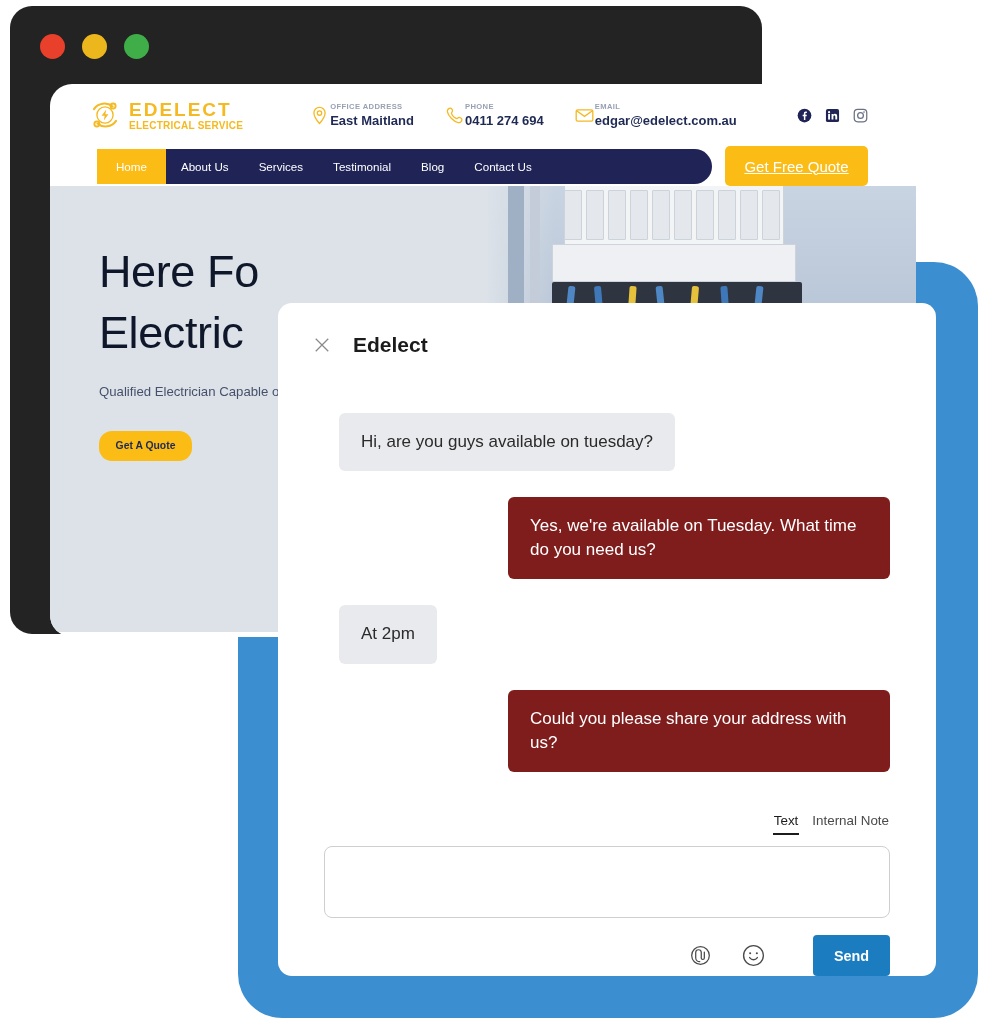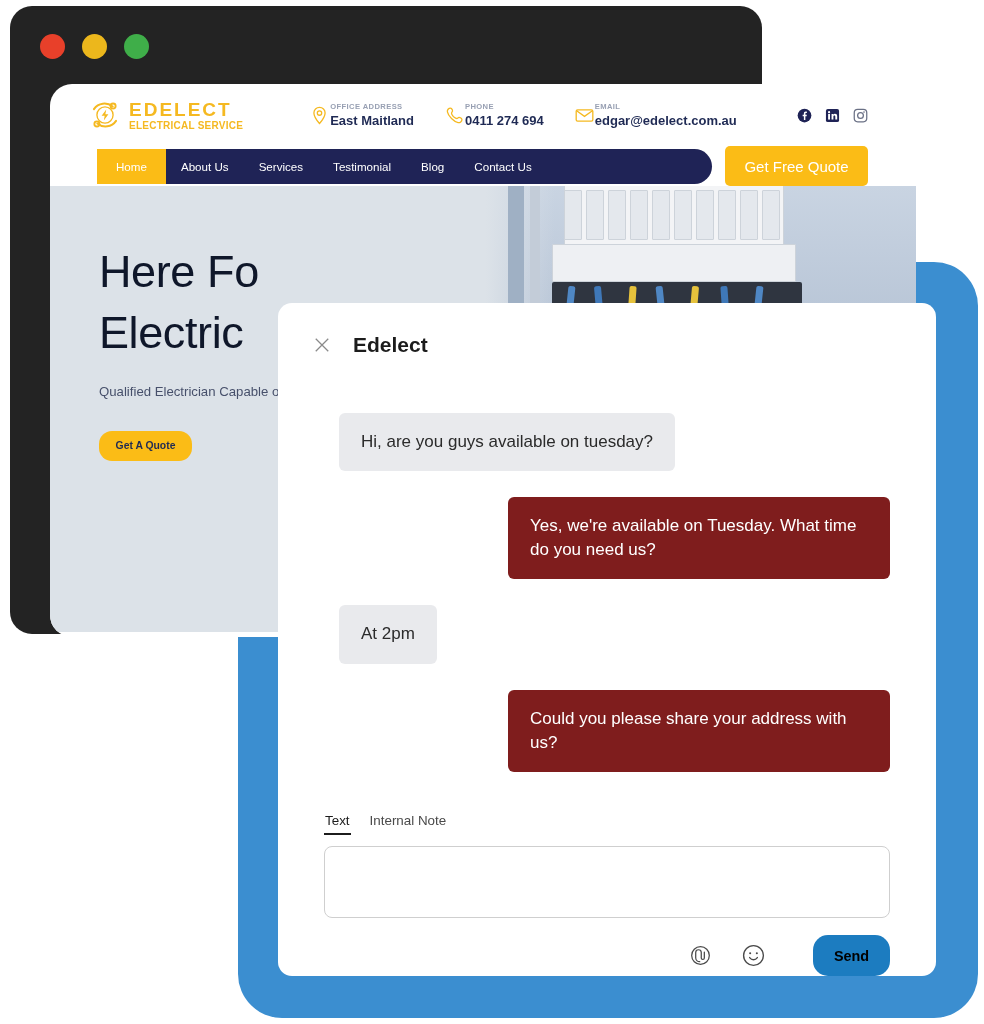--- a/index.html
+++ b/index.html
@@ -92,20 +92,21 @@
     padding: 0 15px; font-size: 11.6px; color: #ffffff;
     white-space: nowrap;
   }
   .nav-item.active { background: #fbbc16; color: #ffffff; padding: 0 19px; }
   .quote-btn {
     width: 143px; height: 40px; background: #fbbc16;
     border-radius: 5px; border: none; color: #ffffff;
     font-size: 15px; font-family: inherit;
     display: flex; align-items: center; justify-content: center;
     white-space: nowrap;
+    text-decoration: underline;
   }
   
   .hero { position: relative; height: 446px; background: #dce2e8; overflow: hidden; }
   .hero-photo {
     position: absolute; right: 0; top: 0; width: 430px; height: 250px;
     background:
       linear-gradient(90deg, rgba(220,226,232,1) 0%, rgba(220,226,232,0) 16%),
       linear-gradient(180deg, #c9d4e2 0%, #aab9cd 100%);
     overflow: hidden;
   }
@@ -159,21 +160,21 @@
   .msg-row.in { justify-content: flex-start; }
   .msg-row.out { justify-content: flex-end; }
   .bubble {
     max-width: 382px; padding: 17px 22px;
     font-size: 17px; line-height: 1.42; border-radius: 6px;
   }
   .bubble.in { background: #e9eaed; color: #2b2b2b; }
   .bubble.out { background: #7f1d1d; color: #ffffff; }
 
   .composer { padding: 0 46px 0 46px; }
-  .tabs { display: flex; gap: 18px; align-items: flex-end; }
+  .tabs { display: flex; gap: 12px; align-items: flex-end; justify-content: flex-end; }
   .tab {
     font-size: 13.4px; color: #4a4a4a; background: none;
     border: none; font-family: inherit; padding: 0 1px 5px 1px;
     cursor: pointer; border-bottom: 2.5px solid transparent;
   }
   .tab.active { color: #1c1c1c; border-bottom-color: #1c1c1c; }
   .textbox {
     margin-top: 11px; width: 100%; height: 72px;
     border: 1.3px solid #cfcfcf; border-radius: 8px;
     resize: none; font-family: inherit; font-size: 14px;
@@ -182,21 +183,21 @@
   .composer-actions {
     display: flex; align-items: center; justify-content: flex-end;
     gap: 26px; margin-top: 13px;
   }
   .ico-btn {
     width: 27px; height: 27px; background: none; border: none;
     cursor: pointer; display: flex; align-items: center; justify-content: center;
   }
   .send-btn {
     margin-left: 20px; width: 77px; height: 41px; background: #1c7cc0;
-    border: none; border-radius: 15px; color: #000000;
+    border: none; border-radius: 4px; color: #ffffff;
     font-size: 14.4px; font-weight: bold; font-family: inherit; cursor: pointer;
   }
 </style>
 </head>
 <body>
 
 <div class="stage">
 
   <div class="browser-window">
     <div class="traffic-lights">

